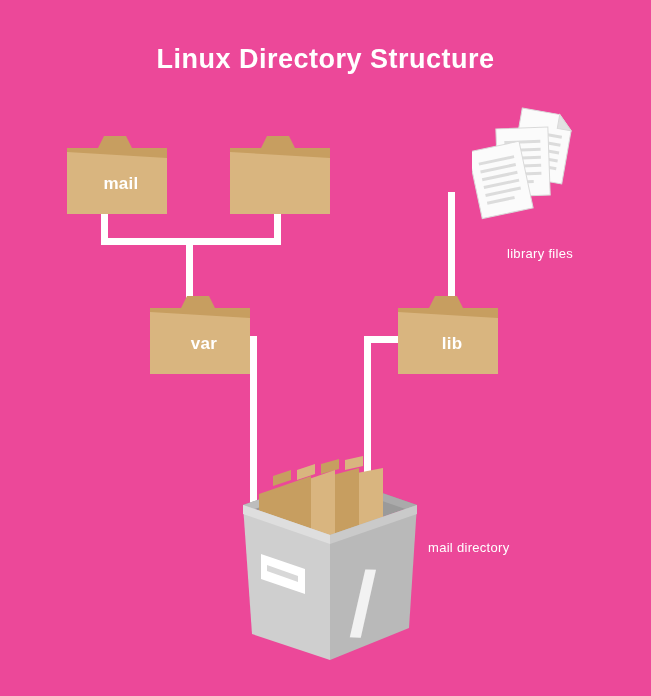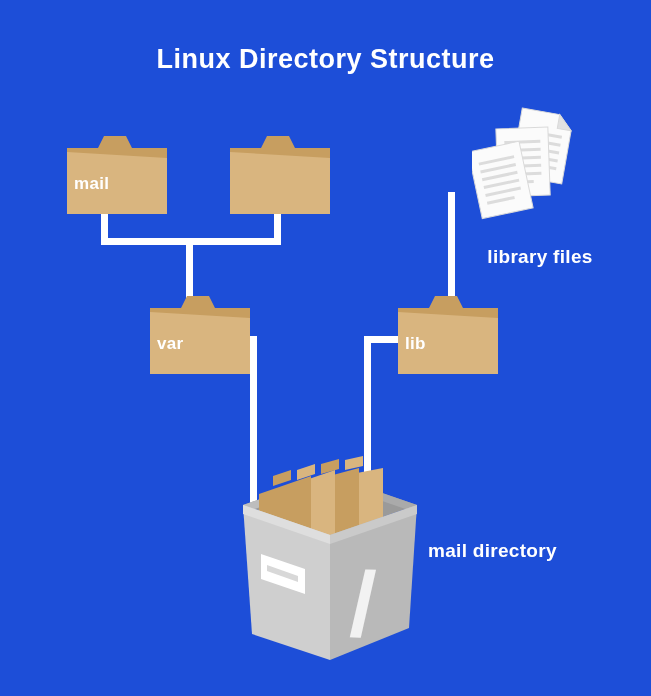--- a/index.html
+++ b/index.html
@@ -19,41 +19,41 @@
     color: #ffffff;
     font-size: 27px;
     font-weight: bold;
     letter-spacing: 0.5px;
   }
   .connector { position: absolute; background: #ffffff; }
   .icon-wrap { position: absolute; }
   .folder { position: absolute; width: 110px; height: 90px; }
   .folder-label {
     position: absolute;
-    left: 12px; top: 46px;
+    left: 4px; top: 46px;
     width: 100%;
-    text-align: left;
+    text-align: center;
     color: #ffffff;
     font-weight: bold;
     font-size: 17px;
     letter-spacing: 0.3px;
   }
   .caption {
     position: absolute;
     color: #ffffff;
-    font-weight: bold;
-    font-size: 19px;
+    font-weight: normal;
+    font-size: 13px;
     letter-spacing: 0.3px;
   }
   svg text { font-family: "Liberation Sans", sans-serif; }
 </style>
 </head>
 <body>
 
-<div class="canvas" style="background: #1d4ed8;">
+<div class="canvas" style="background: #ec4899;">
 
   <div class="title">Linux Directory Structure</div>
 
   <div class="connector" style="left: 101px; top: 206px; width: 7px; height: 39px; background: rgb(255, 255, 255);"></div>
   <div class="connector" style="left: 274px; top: 206px; width: 7px; height: 39px; background: rgb(255, 255, 255);"></div>
   <div class="connector" style="left: 101px; top: 238px; width: 180px; height: 7px; background: rgb(255, 255, 255);"></div>
   <div class="connector" style="left: 186px; top: 238px; width: 7px; height: 72px; background: rgb(255, 255, 255);"></div>
   <div class="connector" style="left: 250px; top: 336px; width: 7px; height: 172px; background: rgb(255, 255, 255);"></div>
   <div class="connector" style="left: 364px; top: 336px; width: 34px; height: 7px; background: rgb(255, 255, 255);"></div>
   <div class="connector" style="left: 364px; top: 336px; width: 7px; height: 150px; background: rgb(255, 255, 255);"></div>

